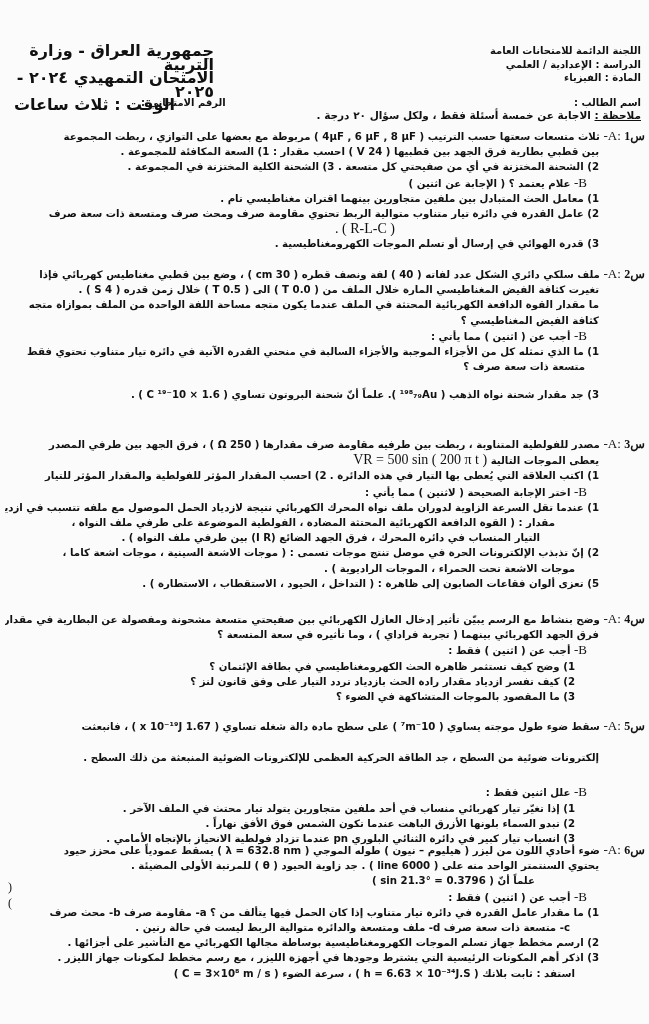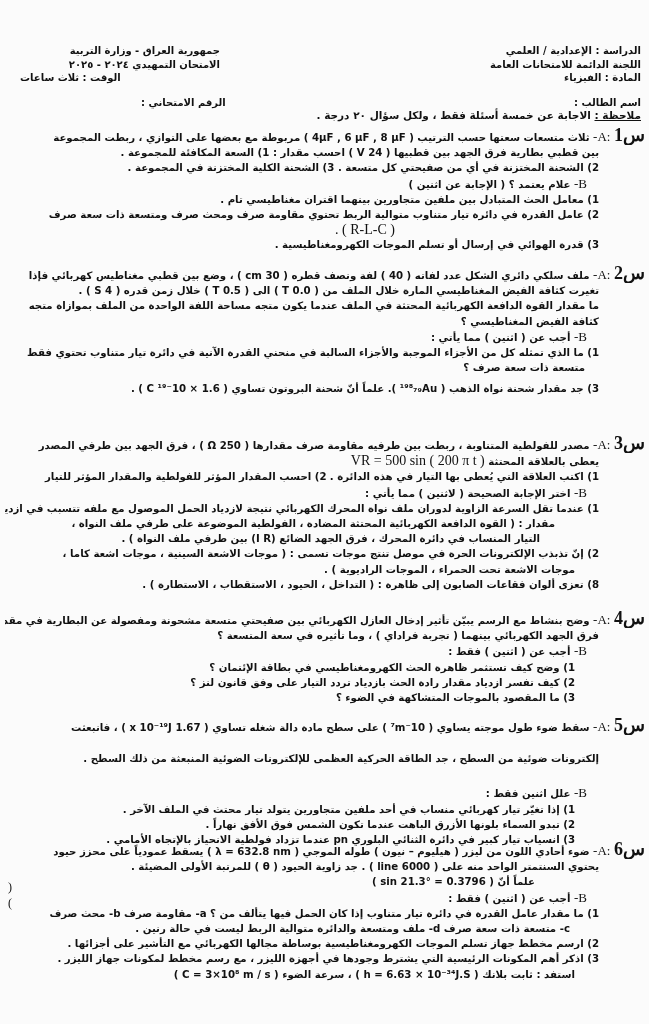--- a/index.html
+++ b/index.html
@@ -1,44 +1,44 @@
 <!DOCTYPE html>
 <html><head>
   <meta charset="utf-8">
   <style>
     html, body { margin: 0; padding: 0; background: #ffffff; }
     body { width: 649px; height: 1024px; overflow: hidden; position: relative; color: #111; font-family: "DejaVu Sans", sans-serif; }
     .page { position: absolute; left: 0; top: 0; width: 649px; height: 1024px; background: #fbfbfb; }
     .rtl { direction: rtl; text-align: right; unicode-bidi: plaintext; }
     .hdr-right { position: absolute; right: 8px; top: 44px; width: 300px; font-size: 10px; line-height: 13.5px; font-weight: bold; }
-    .hdr-left { position: absolute; left: 20px; top: 44px; width: 200px; font-size: 10px; line-height: 13.5px; font-weight: bold; text-align: center; }
+    .hdr-left { position: absolute; left: 14px; top: 44px; width: 200px; font-size: 16px; line-height: 13.5px; font-weight: bold; text-align: center; }
     .hdr-left div { text-align: right; }
     .hdr-left .time { text-align: left; padding-right: 20px; }
     .student-line { position: absolute; right: 8px; top: 97px; width: 620px; font-size: 10px; font-weight: bold; display: flex; justify-content: space-between; }
     .note { position: absolute; right: 8px; top: 109px; width: 630px; font-size: 10.5px; font-weight: bold; }
     .note .u { text-decoration: underline; }
     .q { position: absolute; right: 4px; width: 640px; font-size: 10.2px; line-height: 15.2px; font-weight: bold; }
-    .q .qnum { font-family: "Liberation Serif", serif; font-size: 18px; font-weight: bold; }
+    .q .qnum { font-family: "Liberation Serif", serif; font-size: 12px; font-weight: bold; }
     .q .lbl { font-family: "Liberation Serif", serif; font-size: 13px; font-weight: normal; }
     .ind1 { padding-right: 46px; }
     .ind2 { padding-right: 58px; }
     .ind3 { padding-right: 80px; }
     .line { white-space: nowrap; overflow: hidden; }
     .math { font-family: "Liberation Serif", serif; font-weight: normal; font-size: 14px; direction: ltr; unicode-bidi: embed; }
     .two-col { display: flex; justify-content: space-between; padding-left: 40px; }
     .bracket-left { position: absolute; left: 8px; font-size: 12px; font-family: "Liberation Serif", serif; }
   </style>
 </head>
 <body>
 
 <div class="page">
 
   <div class="hdr-right rtl">
+    <div>اللجنة الدائمة للامتحانات العامة</div>
     <div>الدراسة : الإعدادية / العلمي</div>
-    <div>اللجنة الدائمة للامتحانات العامة</div>
     <div>المادة :   الفيزياء</div>
   </div>
 
   <div class="hdr-left rtl">
     <div>جمهورية العراق - وزارة التربية</div>
     <div>الامتحان التمهيدي ٢٠٢٤ - ٢٠٢٥</div>
     <div class="time">الوقت : ثلاث ساعات</div>
   </div>
 
   <div class="student-line rtl">
@@ -62,37 +62,37 @@
   </div>
 
   <div class="q rtl" style="top:266px">
     <div class="line"><span class="qnum">س2</span> <span class="lbl">:A-</span> <span>ملف سلكي دائري الشكل عدد لفاته ( 40 ) لفة ونصف قطره ( 30 cm ) ، وضع بين قطبي مغناطيس كهربائي فإذا</span></div>
     <div class="line ind1">تغيرت كثافة الفيض المغناطيسي المارة خلال الملف من ( 0.0 T ) الى ( 0.5 T ) خلال زمن قدره ( 4 S ) .</div>
     <div class="line ind1">ما مقدار القوة الدافعة الكهربائية المحتثة في الملف عندما يكون متجه مساحة اللفة الواحدة من الملف بموازاة متجه</div>
     <div class="line ind1">كثافة الفيض المغناطيسي ؟</div>
     <div class="line ind2"><span class="lbl">B-</span> <span>أجب عن ( اثنين ) مما يأتي :</span></div>
     <div class="line ind1">1) ما الذي تمثله كل من الأجزاء الموجبة والأجزاء السالبة في منحني القدرة الآنية في دائرة تيار متناوب تحتوي فقط</div>
     <div class="line ind1" style="padding-right:60px">متسعة ذات سعة صرف ؟</div>
-    <div class="line ind1" style="margin-top:6px">3) جد مقدار شحنة نواة الذهب ( ¹⁹⁸₇₉Au ). علماً أنّ شحنة البروتون تساوي ( 1.6 × 10⁻¹⁹ C ) .</div>
+    <div class="line ind1" style="margin-top:13px">3) جد مقدار شحنة نواة الذهب ( ¹⁹⁸₇₉Au ). علماً أنّ شحنة البروتون تساوي ( 1.6 × 10⁻¹⁹ C ) .</div>
   </div>
 
   <div class="q rtl" style="top:436px">
     <div class="line"><span class="qnum">س3</span> <span class="lbl">:A-</span> <span>مصدر للفولطية المتناوبة ، ربطت بين طرفيه مقاومة صرف مقدارها ( 250 Ω ) ، فرق الجهد بين طرفي المصدر</span></div>
-    <div class="line ind1"><span>يعطى بالعلاقة المحتثة</span>  <span class="math">VR = 500 sin ( 200 π t )</span></div>
+    <div class="line ind1"><span>يعطى الموجات التالية</span>  <span class="math">VR = 500 sin ( 200 π t )</span></div>
     <div class="line ind1 two-col">
         <span>1) اكتب العلاقة التي يُعطى بها التيار في هذه الدائرة .</span>
         <span>2) احسب المقدار المؤثر للفولطية والمقدار المؤثر للتيار</span>
       </div>
     <div class="line ind2"><span class="lbl">B-</span> <span>اختر الإجابة الصحيحة ( لاثنين ) مما يأتي :</span></div>
     <div class="line ind1">1) عندما تقل السرعة الزاوية لدوران ملف نواة المحرك الكهربائي نتيجة لازدياد الحمل الموصول مع ملفه تتسبب في ازدياد</div>
     <div class="line ind1" style="padding-right:90px">مقدار : ( القوة الدافعة الكهربائية المحتثة المضادة ،  الفولطية الموضوعة على طرفي ملف النواة ،</div>
     <div class="line ind1" style="padding-right:105px">التيار المنساب في دائرة المحرك  ،  فرق الجهد الضائع (I R) بين طرفي ملف النواة ) .</div>
     <div class="line ind1">2) إنّ تذبذب الإلكترونات الحرة في موصل تنتج موجات تسمى : ( موجات الاشعة السينية  ،  موجات اشعة كاما  ،</div>
     <div class="line ind1" style="padding-right:70px">موجات الاشعة تحت الحمراء  ،  الموجات الراديوية ) .</div>
-    <div class="line ind1">8) تعزى ألوان فقاعات الصابون إلى ظاهرة : ( التداخل  ،  الحيود  ،  الاستقطاب  ،  الاستطارة ) .</div>
+    <div class="line ind1">5) تعزى ألوان فقاعات الصابون إلى ظاهرة : ( التداخل  ،  الحيود  ،  الاستقطاب  ،  الاستطارة ) .</div>
   </div>
 
   <div class="q rtl" style="top:611px">
     <div class="line"><span class="qnum">س4</span> <span class="lbl">:A-</span> <span>وضح بنشاط مع الرسم يبيّن تأثير إدخال العازل الكهربائي بين صفيحتي متسعة مشحونة ومفصولة عن البطارية في مقدار</span></div>
     <div class="line ind1">فرق الجهد الكهربائي بينهما ( تجربة فراداي ) ، وما تأثيره في سعة المتسعة ؟</div>
     <div class="line ind2"><span class="lbl">B-</span> <span>أجب عن ( اثنين ) فقط :</span></div>
     <div class="line ind1" style="padding-right:70px">1) وضح كيف تستثمر ظاهرة الحث الكهرومغناطيسي في بطاقة الإئتمان ؟</div>
     <div class="line ind1" style="padding-right:70px">2) كيف تفسر ازدياد مقدار رادة الحث بازدياد تردد التيار على وفق قانون لنز ؟</div>
     <div class="line ind1" style="padding-right:70px">3) ما المقصود بالموجات المتشاكهة في الضوء ؟</div>
   </div>

